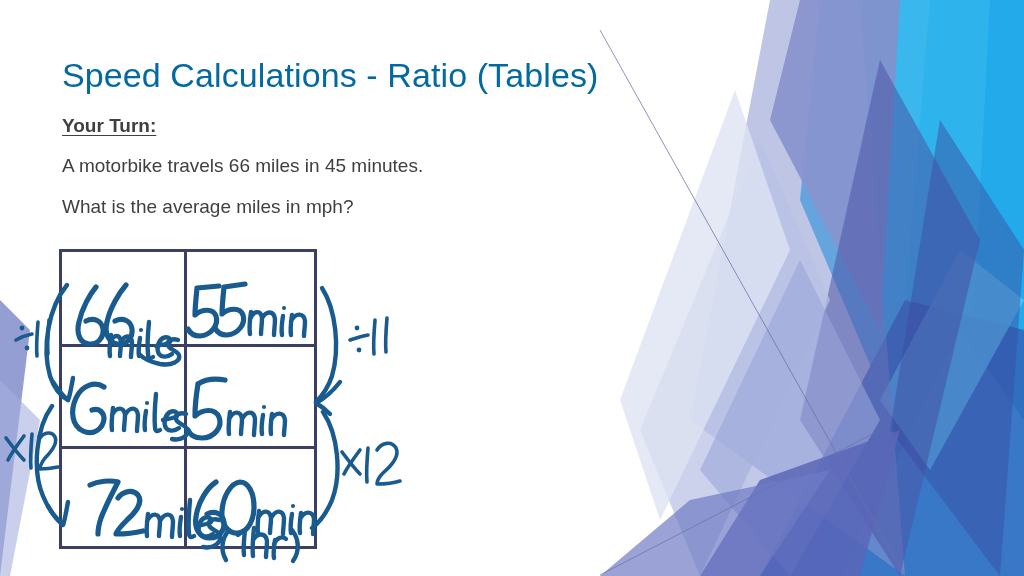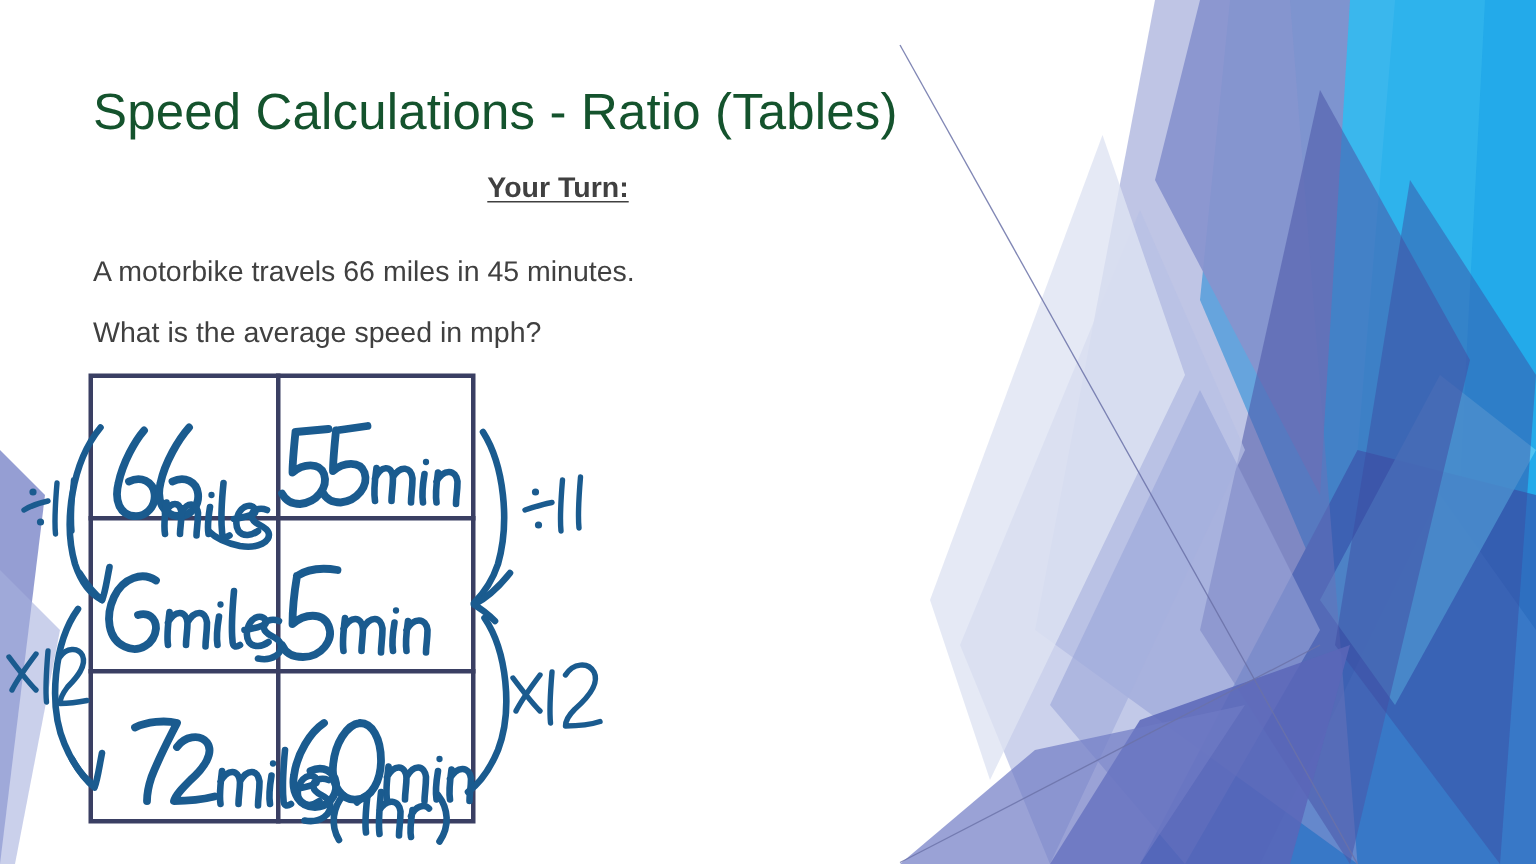--- a/index.html
+++ b/index.html
@@ -29,43 +29,42 @@
     pointer-events:none;
   }
 
   
   #title {
     position:absolute;
     left:62px; top:56px;
     font-size:34px;
     font-weight:400;
     letter-spacing:0.1px;
-    color:#14532d;
+    color:#0369a1;
     white-space:nowrap;
   }
 
   
   #body-block {
     position:absolute;
     left:62px; top:116px;
     width:620px;
   }
   .body-line {
     font-size:19px;
     color:#404040;
     line-height:1.0;
     margin-bottom:22px;
     white-space:nowrap;
   }
   .body-line.lead {
     font-weight:bold;
     text-decoration:underline;
     text-underline-offset:3px;
-    margin-bottom:37px;
-    text-align:center;
+    margin-bottom:21px;
   }
 
   
   #ratio-table {
     position:absolute;
     left:59px; top:249px;
     width:258px; height:300px;
   }
   .tbl-border {
     position:absolute; inset:0;
@@ -130,21 +129,21 @@
   <svg id="bg-left" viewBox="0 0 60 576" preserveAspectRatio="none">
     <polygon points="0,300 30,330 0,576 0,576" fill="#8f99d1" opacity="0.95"></polygon>
     <polygon points="0,380 40,420 10,576 0,576" fill="#a7b0dd" opacity="0.6"></polygon>
   </svg>
 
   <div id="title">Speed Calculations  - Ratio (Tables)</div>
 
   <div id="body-block">
     <div class="body-line lead">Your Turn:</div>
     <div class="body-line">A motorbike travels 66 miles in 45 minutes.</div>
-    <div class="body-line">What is the average speed in mph?</div>
+    <div class="body-line">What is the average miles in mph?</div>
   </div>
 
   <div id="ratio-table">
     <div class="tbl-border"></div>
     <div class="tbl-vline"></div>
     <div class="tbl-hline r1"></div>
     <div class="tbl-hline r2"></div>
   </div>
 
   <svg id="hand-layer" viewBox="0 0 440 346">

